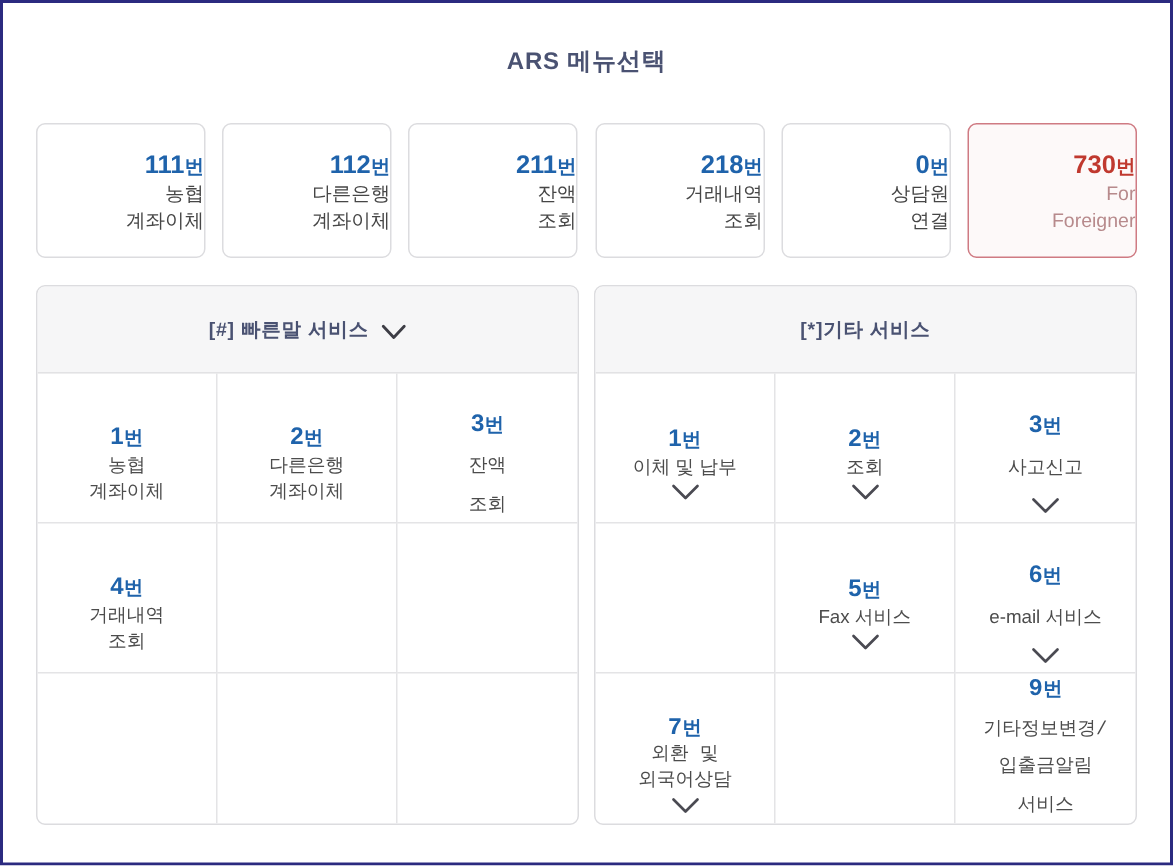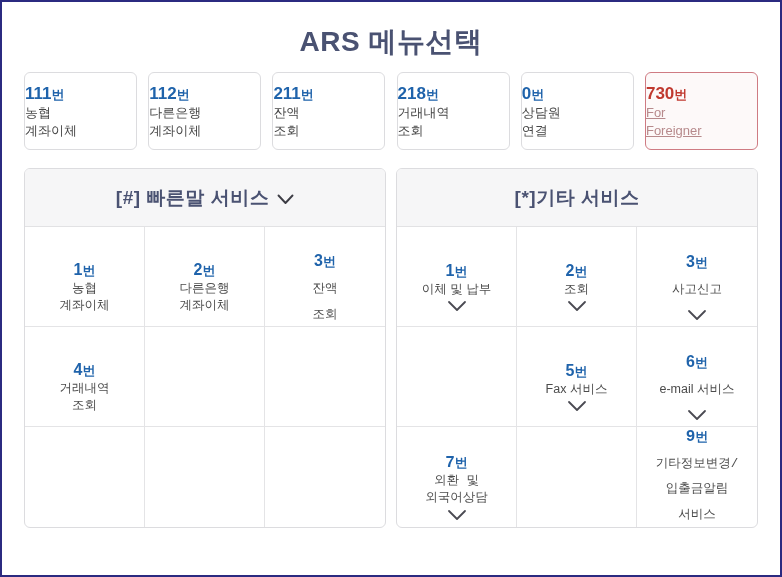--- a/index.html
+++ b/index.html
@@ -14,46 +14,46 @@
   }
   .page {
     position: relative;
     width: 782px; height: 577px;
     border: 2px solid #2b2a80;
     background: #ffffff;
     padding: 0;
   }
   .page-title {
     text-align: center;
-    font-size: 28px;
+    font-size: 16px;
     font-weight: bold;
     color: #4a5272;
     letter-spacing: 0.5px;
-    margin: 20px 0 2px 0;
+    margin: 20px 0 12px 0;
     padding: 0;
     height: 40px;
     line-height: 40px;
   }
 
   
   .top-row {
     display: flex;
     gap: 0;
     justify-content: space-between;
     padding: 8px 22px 0 22px;
   }
   .top-card {
     width: 113px;
-    height: 78px;
+    height: 90px;
     border: 1px solid #dcdcdf;
     border-radius: 6px;
     background: #ffffff;
     display: flex;
     flex-direction: column;
-    align-items: flex-start;
+    align-items: flex-end;
     justify-content: center;
     text-align: center;
     line-height: 1.28;
   }
   .top-card.foreign {
     border: 1px solid #cf7b83;
     background: #fdf9f9;
   }
   .num {
     color: #1f63ab;
@@ -66,21 +66,21 @@
     font-size: 13px;
     font-weight: bold;
   }
   .top-card.foreign .num { color: #c0392f; }
   .label {
     color: #464646;
     font-size: 13px;
     line-height: 1.33;
     white-space: nowrap;
   }
-  .top-card.foreign .label { color: #b78a8c; text-decoration: underline; }
+  .top-card.foreign .label { color: #b78a8c; }
 
   
   .panels {
     display: flex;
     gap: 10px;
     padding: 18px 22px 0 22px;
   }
   .panel {
     flex: 1 1 0;
     border: 1px solid #dcdcdf;
@@ -89,21 +89,21 @@
     overflow: hidden;
   }
   .panel-header {
     height: 58px;
     background: #f6f6f7;
     border-bottom: 1px solid #e2e2e4;
     display: flex;
     align-items: center;
     justify-content: center;
     gap: 8px;
-    font-size: 19px;
+    font-size: 13px;
     font-weight: bold;
     color: #4a5272;
     letter-spacing: 0.5px;
   }
   .grid {
     display: grid;
     grid-template-columns: repeat(3, 1fr);
     grid-auto-rows: 100px;
   }
   .cell {

